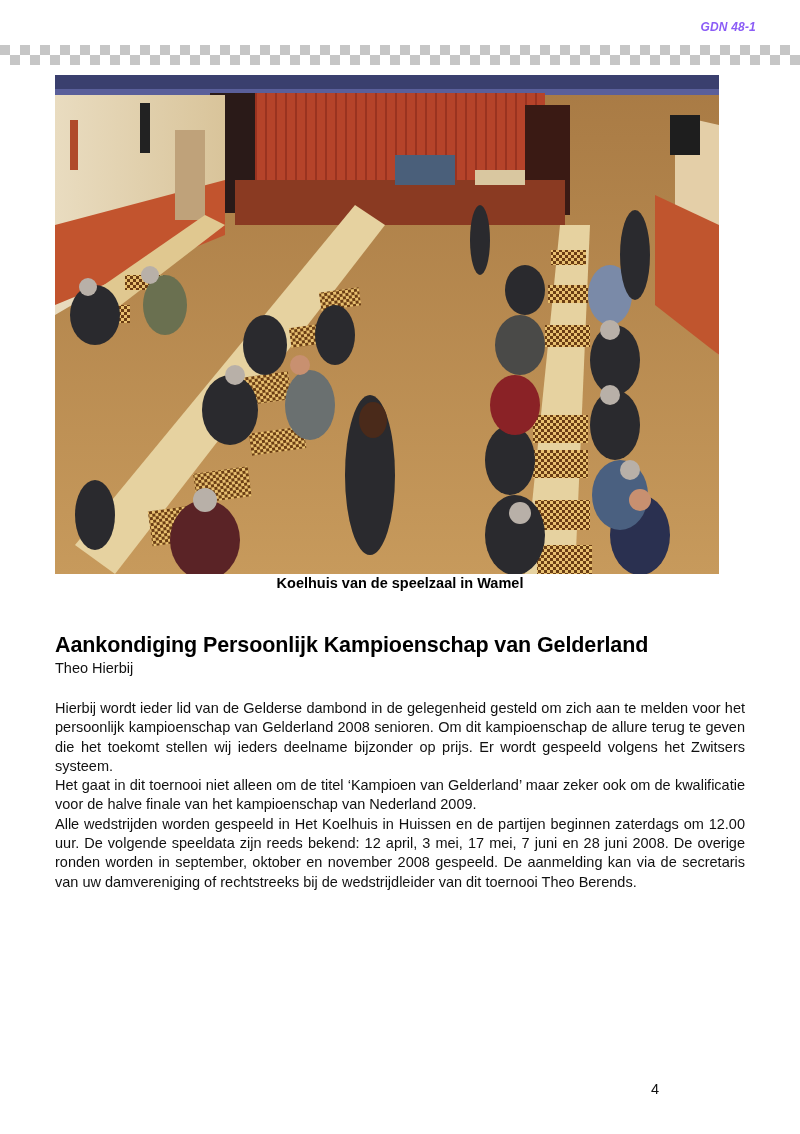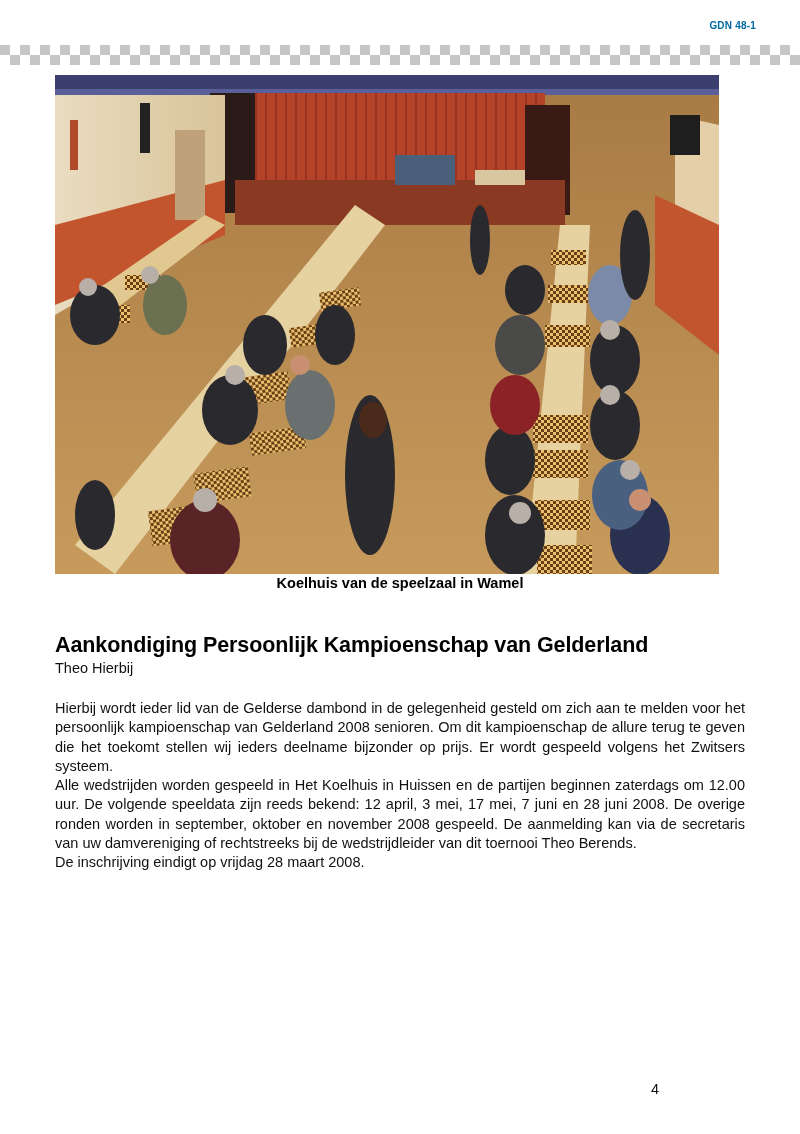--- a/index.html
+++ b/index.html
@@ -12,24 +12,25 @@
       height: 1134px;
       position: relative;
       overflow: hidden;
       font-family: "Liberation Sans", sans-serif;
       color: #111;
     }
     .header-label {
       position: absolute;
       right: 44px;
       top: 20px;
-      font-size: 10px;
+      font-size: 12px;
       font-weight: bold;
       letter-spacing: 0.2px;
-      color: #0369a1;
+      color: #8b5cf6;
+      font-style: italic;
     }
     .checker-band {
       position: absolute;
       left: 0;
       top: 45px;
       width: 800px;
       height: 20px;
       background-color: #ffffff;
       background-image:
         linear-gradient(45deg, #c6c6c6 25%, transparent 25%, transparent 75%, #c6c6c6 75%),
@@ -384,17 +385,17 @@
   </svg>
 </div>
 
 <div class="caption">Koelhuis van de speelzaal in Wamel</div>
 
 <h1 class="article-title">Aankondiging Persoonlijk Kampioenschap van Gelderland</h1>
 <div class="author">Theo Hierbij</div>
 
 <div class="body-text">
   <p>Hierbij wordt ieder lid van de Gelderse dambond in de gelegenheid gesteld om zich aan te melden voor het persoonlijk kampioenschap van Gelderland 2008 senioren. Om dit kampioenschap de allure terug te geven die het toekomt stellen wij ieders deelname bijzonder op prijs. Er wordt gespeeld volgens het Zwitsers systeem.</p>
+  <p>Het gaat in dit toernooi niet alleen om de titel ‘Kampioen van Gelderland’ maar zeker ook om de kwalificatie voor de halve finale van het kampioenschap van Nederland 2009.</p>
   <p>Alle wedstrijden worden gespeeld in Het Koelhuis in Huissen en de partijen beginnen zaterdags om 12.00 uur. De volgende speeldata zijn reeds bekend: 12 april, 3 mei, 17 mei, 7 juni en 28 juni 2008. De overige ronden worden in september, oktober en november 2008 gespeeld. De aanmelding kan via de secretaris van uw damvereniging of rechtstreeks bij de wedstrijdleider van dit toernooi Theo Berends.</p>
-  <p>De inschrijving eindigt op vrijdag 28 maart 2008.</p>
 </div>
 
 <div class="page-number">4</div>
 
 </body></html>

